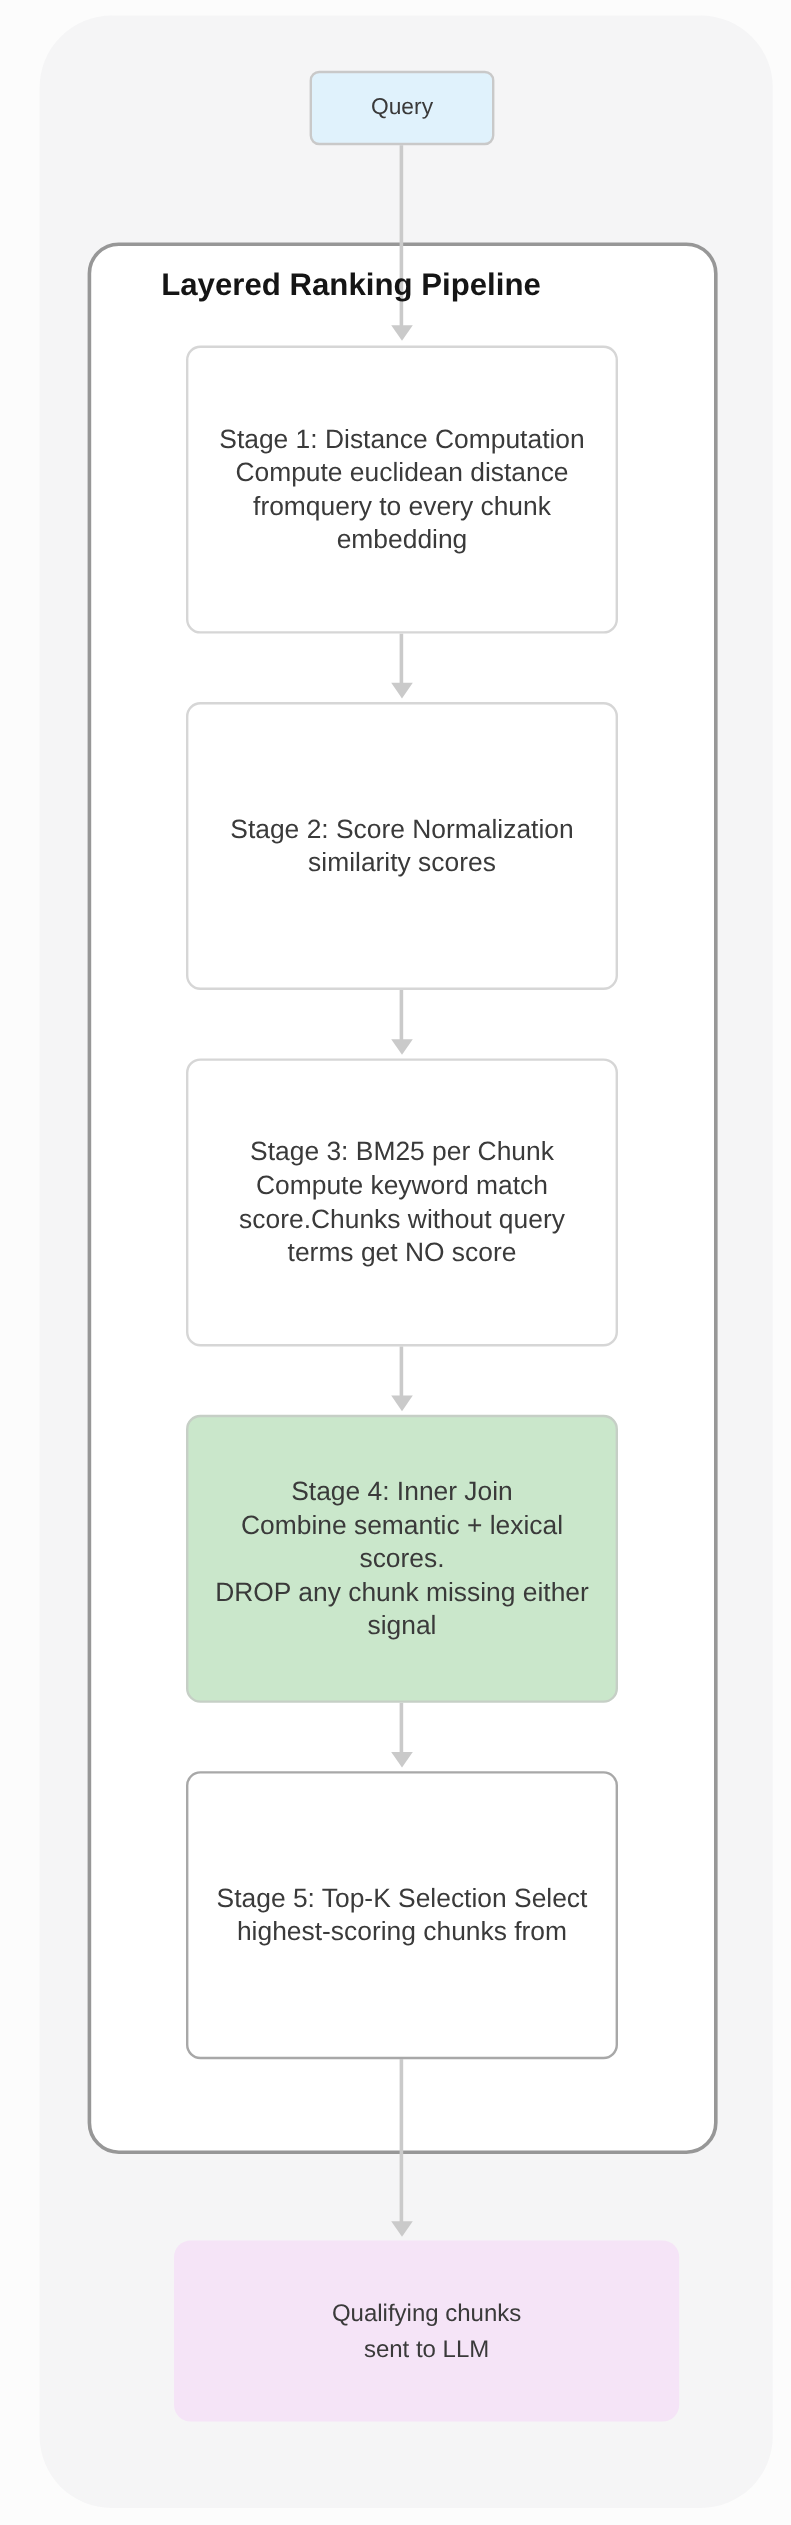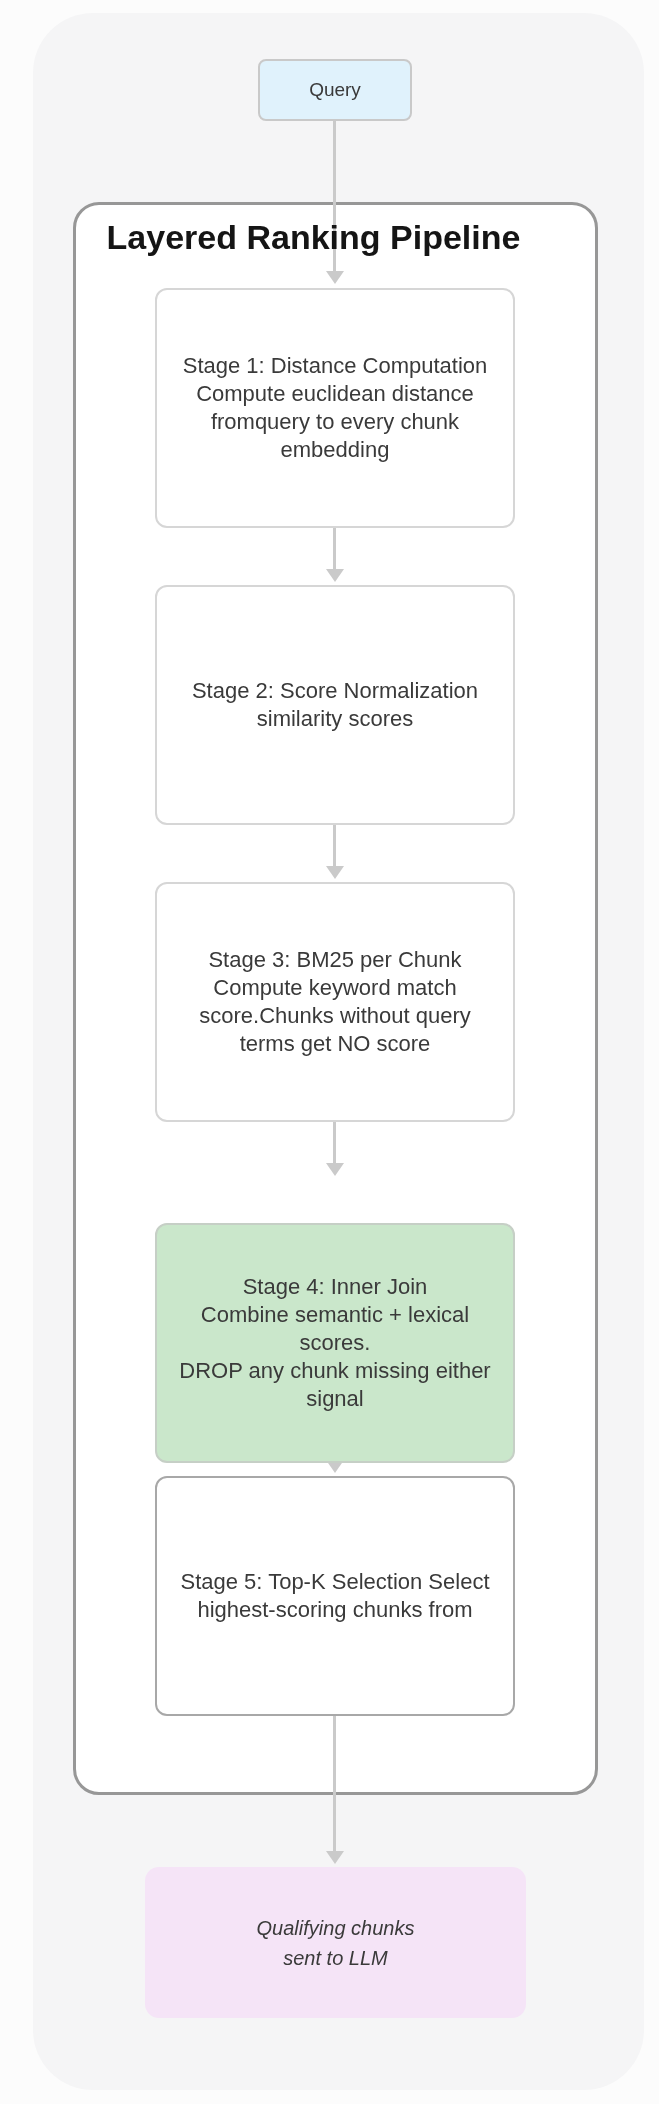--- a/index.html
+++ b/index.html
@@ -39,62 +39,59 @@
     box-sizing: border-box;
     background: var(--pipeline-fill, #ffffff);
     border: 3px solid var(--pipeline-border, #979797);
     border-radius: 26px;
     z-index: 1;
   }
 
   .pipeline-title {
     position: absolute; left: 73px; top: 220px; width: 439px;
     text-align: center;
-    font-size: 34px; font-weight: 700; line-height: 34px;
+    font-size: 26px; font-weight: 700; line-height: 34px;
     color: var(--title-text, #151515);
     z-index: 3;
-    margin-left: 21px;
   }
 
   #stages .stage {
     position: absolute; left: 155px; width: 360px; height: 240px;
     box-sizing: border-box;
     background: var(--stage-fill, #ffffff);
     border: 2px solid var(--stage-border, #d6d6d6);
     border-radius: 12px;
     display: flex; align-items: center; justify-content: center;
     z-index: 4;
   }
   #stages .stage:nth-child(1) { top: 288px; }
   #stages .stage:nth-child(2) { top: 585px; }
   #stages .stage:nth-child(3) { top: 882px; }
   #stages .stage:nth-child(4) { top: 1179px; }
   #stages .stage:nth-child(5) { top: 1476px; }
   #stages .stage.highlight {
     background: var(--highlight-fill, #cae7cb);
     border-color: var(--highlight-border, #c6cfc6);
-    margin-top: 44px;
   }
   #stages .stage.strong-border {
     border-color: var(--emphasized-border, #a8a8a8);
   }
   .stage-text {
     font-size: 22px; line-height: 28px;
     color: var(--body-text, #3a3a3a);
     text-align: center; padding: 0 14px;
   }
 
   .output-node {
-    left: 145px; top: 1867px; width: 381px; height: 151px;
+    left: 145px; top: 1867px; width: 421px; height: 151px;
     background: var(--output-fill, #f5e4f7);
     border-radius: 14px;
     font-size: 20px; line-height: 30px;
     color: var(--body-text, #3a3a3a);
     z-index: 4;
-    font-style: italic;
   }
 
   .arrow { position: absolute; left: 326px; width: 18px; z-index: 2; }
   .arrow .shaft {
     position: absolute; left: 7px; top: 0; bottom: 11px; width: 3px;
     background: var(--arrow, #cacaca);
   }
   .arrow .head {
     position: absolute; left: 0; bottom: 0; width: 0; height: 0;
     border-left: 9px solid transparent;

